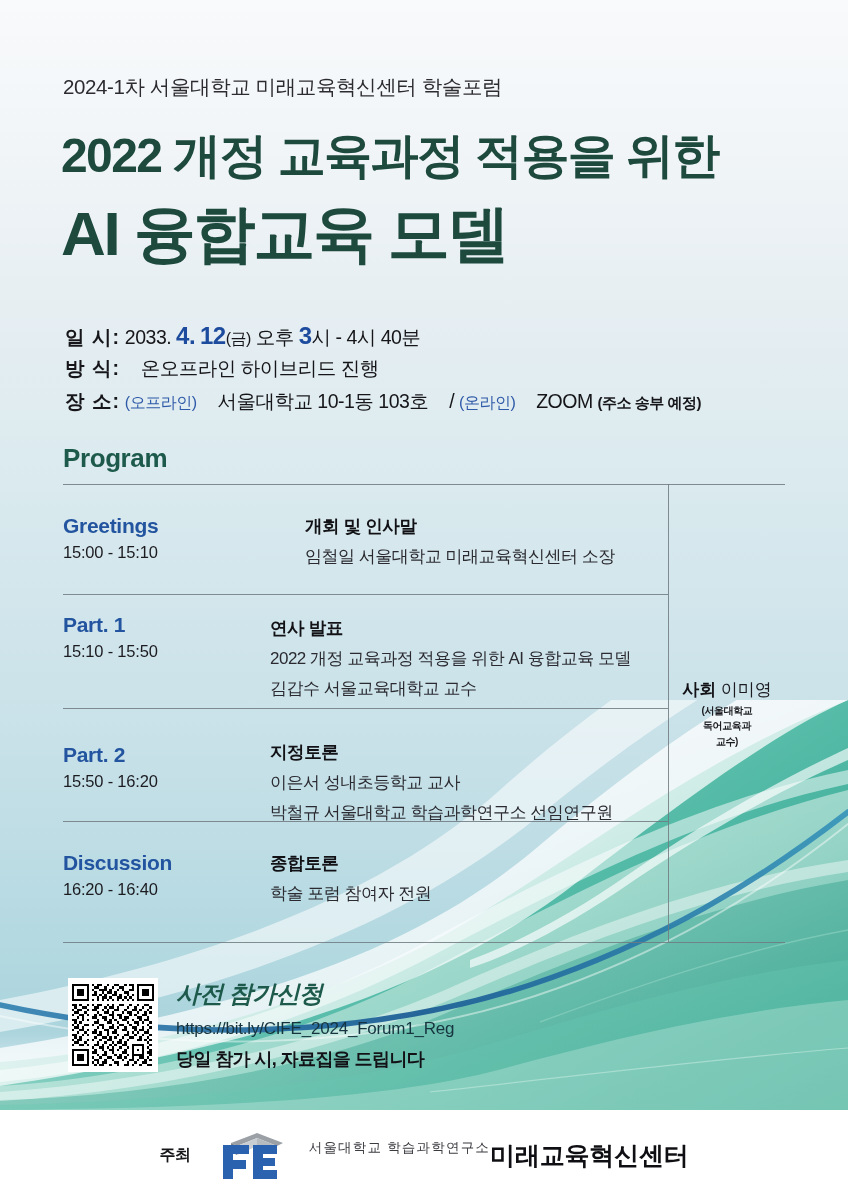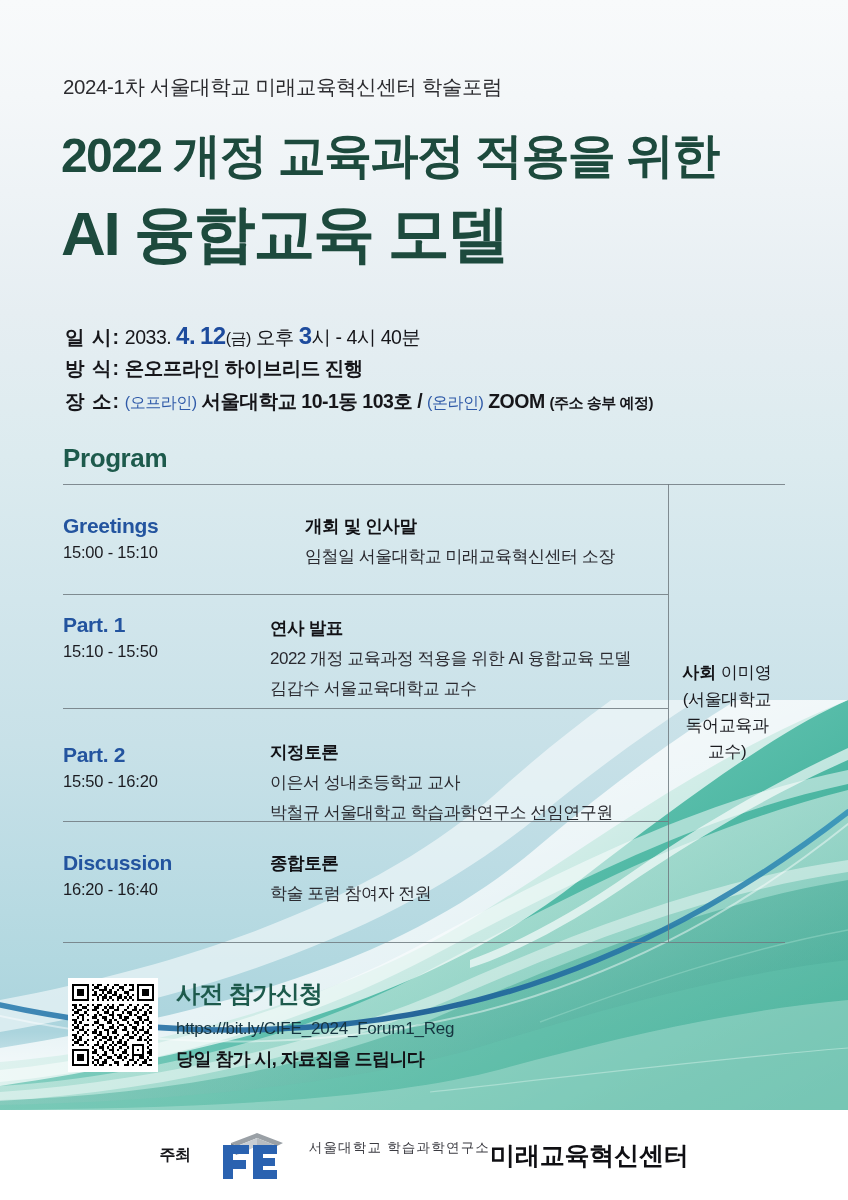--- a/index.html
+++ b/index.html
@@ -61,21 +61,21 @@
   .info {
     position:absolute; left:65px;
     font-size:19.5px; color:#16161a; white-space:nowrap;
     letter-spacing:-0.5px;
   }
   .info .lbl { font-weight:700; letter-spacing:1px; }
   .info .bluebig { color:#1d4b9d; font-weight:700; font-size:24px; }
   .info .blue   { color:#2f5aa8; font-weight:400; font-size:16px; }
   .info .sm     { font-size:16px; }
   .info .smb    { font-size:15px; font-weight:700; }
-  .info .bold   { font-weight:700; }
+  .info .bold   { font-weight:400;margin-left:16px; }
   #info-1 { top:322px; }
   #info-2 { top:355px; }
   #info-3 { top:388px; }
 
   
   .program-head {
     position:absolute; left:63px; top:443px;
     font-size:26px; font-weight:700; color:#1d5a4c;
     letter-spacing:-0.4px;
   }
@@ -137,34 +137,35 @@
 
   
   #moderator {
     position:absolute; left:606px; top:0; width:116px; height:458px;
     display:flex; flex-direction:column; align-items:center;
     justify-content:center; text-align:center;
     line-height:1.55;
   }
   #moderator .m-role { font-size:17px; font-weight:700; color:#121216; }
   #moderator .m-name { font-size:17px; font-weight:400; color:#1b1b20; }
-  #moderator .m-aff  { font-size:17px; font-weight:400; color:#1b1b20; letter-spacing:-0.4px; }
+  #moderator .m-aff  { font-size:10px; font-weight:700; color:#1b1b20; letter-spacing:-0.4px; }
 
   
   #qr {
     position:absolute; left:68px; top:978px;
     width:90px; height:94px; background:#ffffff;
     padding:4px;
   }
   #qr svg { display:block; width:100%; height:100%; }
 
   #reg-text { position:absolute; left:176px; top:978px; }
   #reg-text .reg-title {
     display:block; font-size:24px; font-weight:700; color:#1d5a4c;
     letter-spacing:-0.6px;
+    font-style:italic;
   }
   #reg-text .reg-url {
     display:block; margin-top:9px; font-size:17px; font-weight:400;
     color:#15343f; letter-spacing:-0.2px;
   }
   #reg-text .reg-note {
     display:block; margin-top:8px; font-size:18px; font-weight:700;
     color:#121216; letter-spacing:-0.6px;
   }
 

